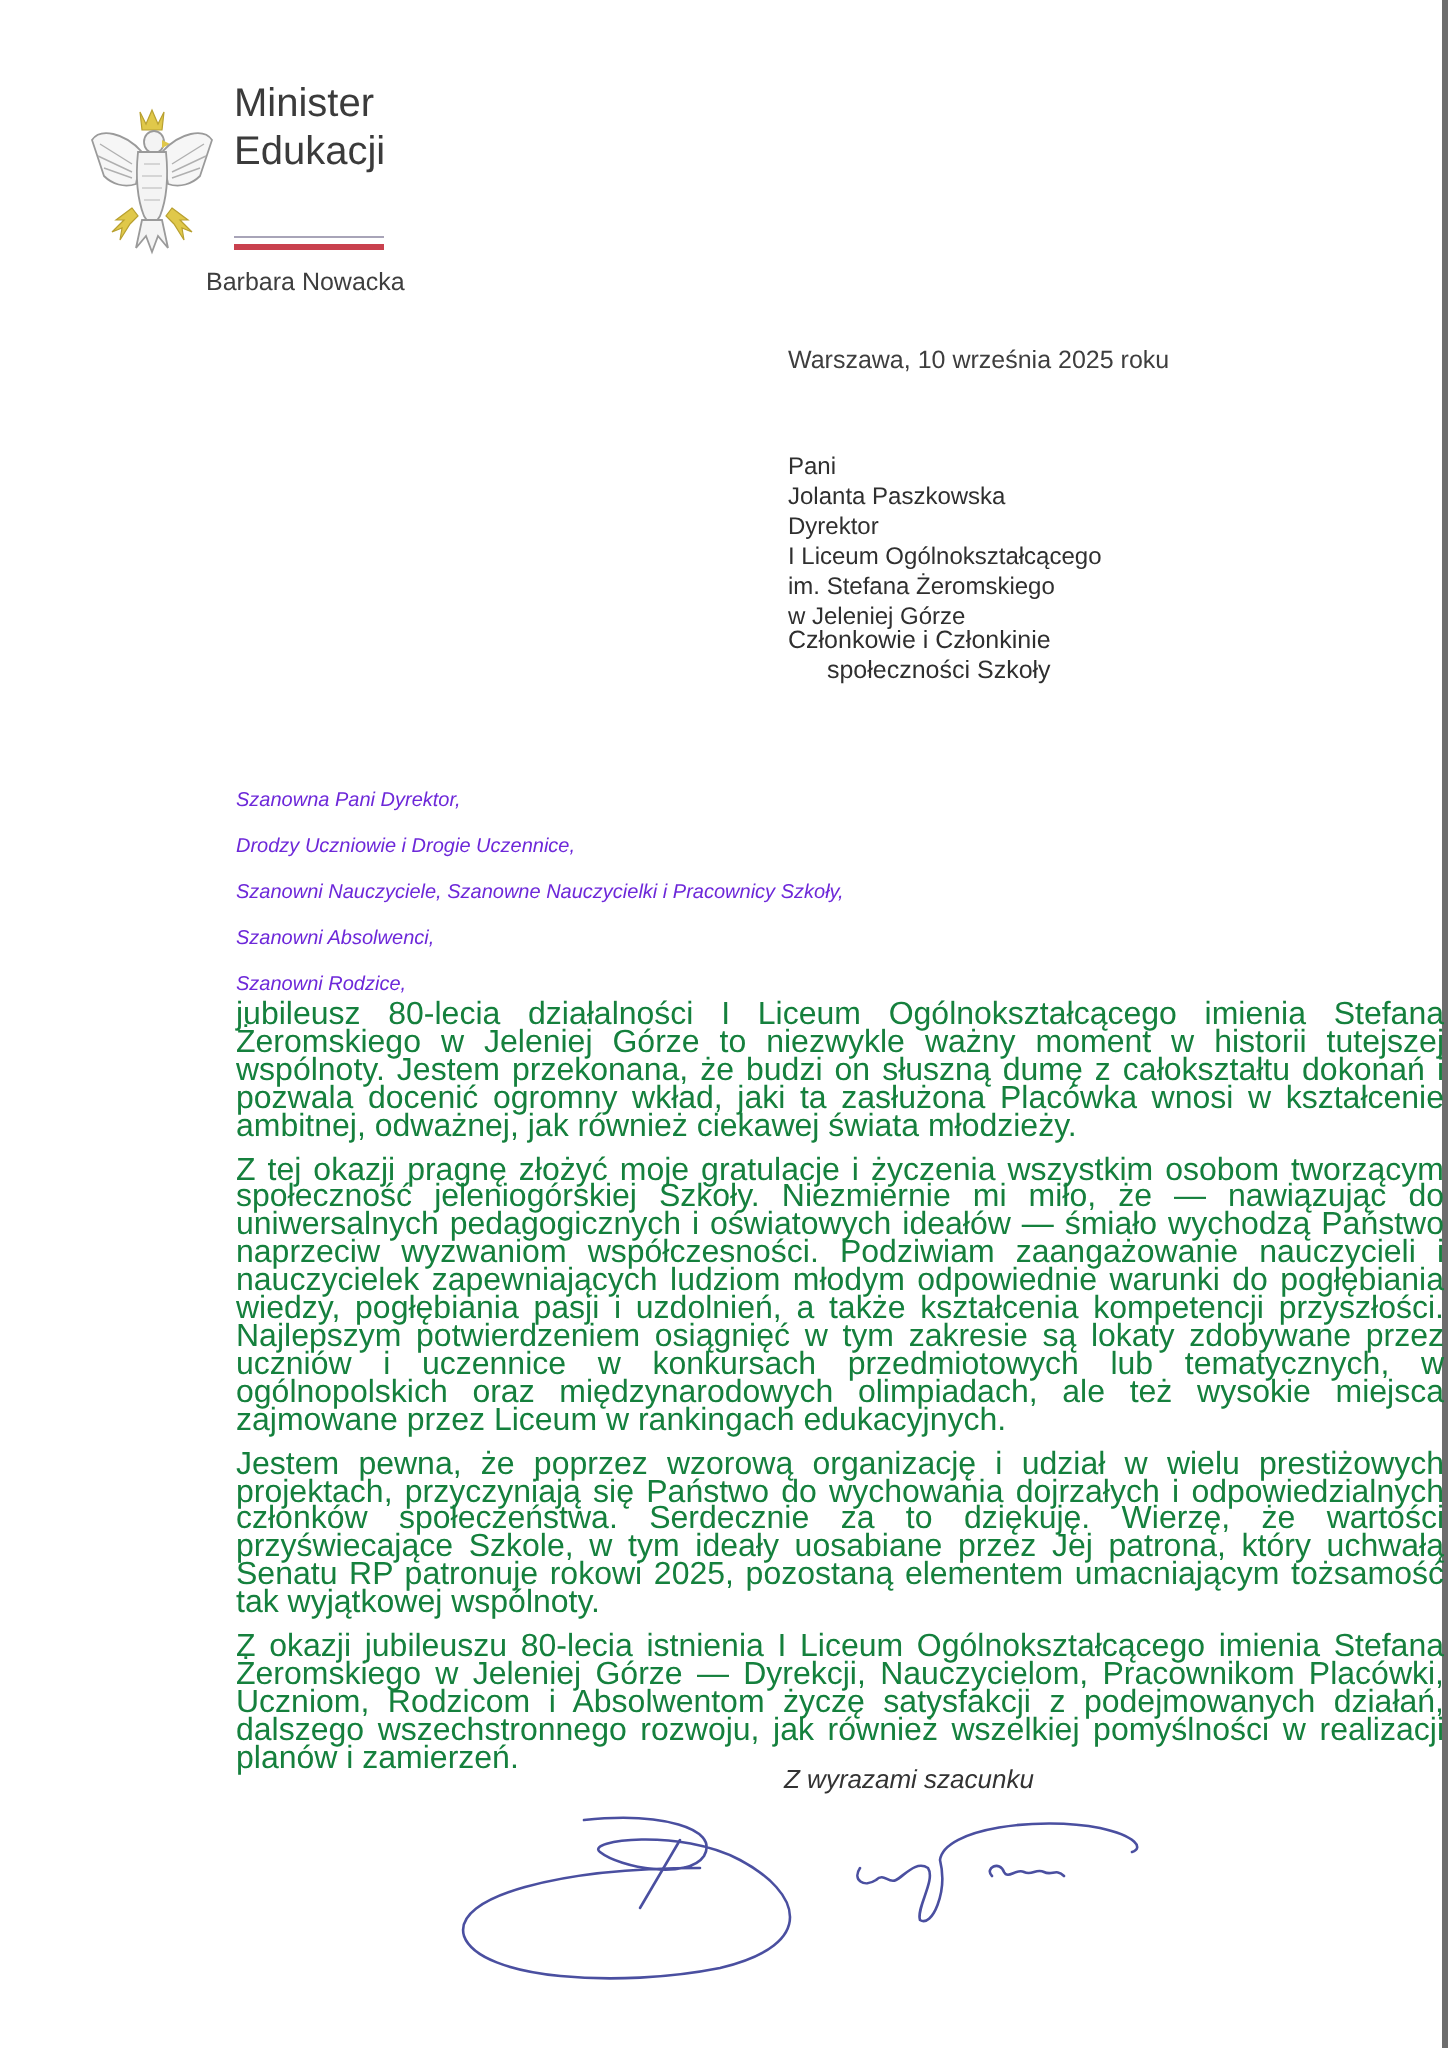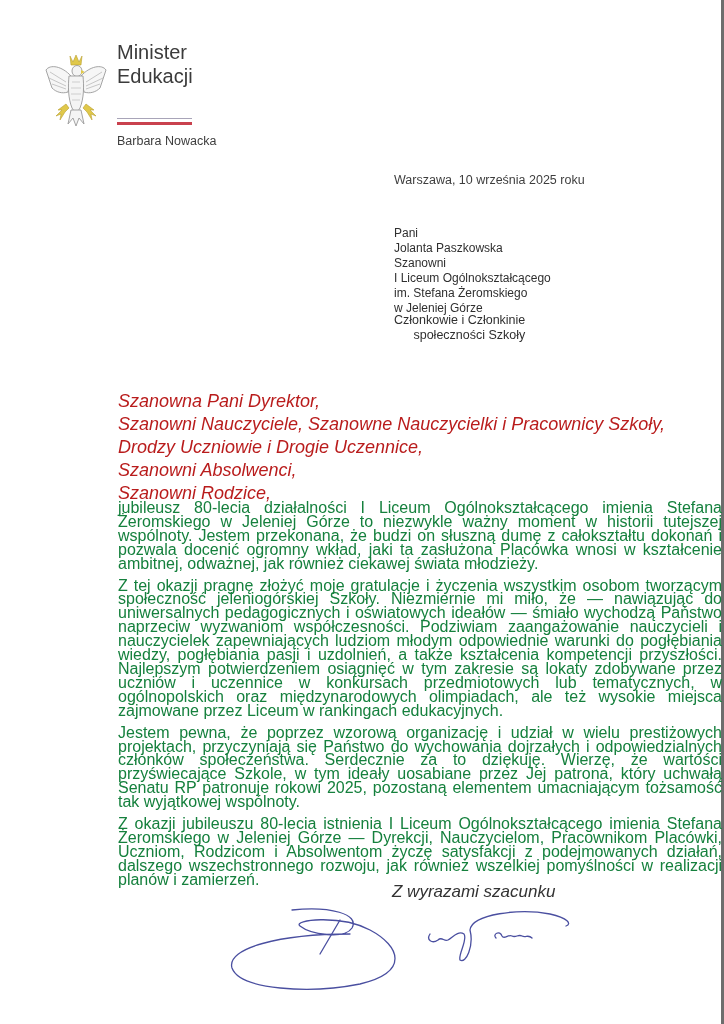--- a/index.html
+++ b/index.html
@@ -5,29 +5,29 @@
     html, body { margin: 0; padding: 0; }
     body {
       width: 724px; height: 1024px; background: #ffffff; position: relative; overflow: hidden;
       font-family: "Liberation Sans", "DejaVu Sans", sans-serif; color: #3a3a3a;
     }
     .page-edge { position: absolute; top: 0; right: 0; width: 3px; height: 1024px; background: #6d6d6d; }
     .emblem { position: absolute; left: 44px; top: 52px; width: 64px; height: 78px; }
     .org-title { position: absolute; left: 117px; top: 40px; font-size: 20px; line-height: 24px; color: #3b3b3b; }
     .rule-thin { position: absolute; left: 117px; top: 118px; width: 75px; height: 1px; background: #a8a4b8; }
     .rule-red { position: absolute; left: 117px; top: 122px; width: 75px; height: 3px; background: #c9414e; }
-    .minister-name { position: absolute; left: 117px; top: 134px; font-size: 12.5px; color: #3e3e3e; }
+    .minister-name { position: absolute; left: 103px; top: 134px; font-size: 12.5px; color: #3e3e3e; }
     .date { position: absolute; left: 394px; top: 173px; font-size: 12.5px; color: #3e3e3e; }
     .recipient { position: absolute; left: 394px; top: 226px; font-size: 12px; line-height: 15px; color: #2f2f2f; }
     .recipient2 { position: absolute; left: 394px; top: 313px; font-size: 12.5px; line-height: 15px; color: #2f2f2f; text-align: right; }
-    .salutations { position: absolute; left: 118px; top: 392px; font-size: 18px; font-style: italic; color: #b91c1c; }
+    .salutations { position: absolute; left: 118px; top: 392px; font-size: 10px; font-style: italic; color: #6d28d9; }
     .salutations div { height: 23px; line-height: 18px; }
     .body-text { position: absolute; left: 118px; top: 501px; width: 604px; font-size: 16px; line-height: 13.9px; color: #15803d; }
     .body-text p { margin: 0 0 8px 0; text-align: justify; width: 604px; }
-    .closing { position: absolute; left: 392px; top: 882px; font-size: 17px; font-style: italic; color: #333; }
+    .closing { position: absolute; left: 392px; top: 882px; font-size: 13px; font-style: italic; color: #333; }
     .signature { position: absolute; left: 220px; top: 890px; width: 380px; height: 110px; }
   </style>
 </head>
 <body>
 
 <div class="page-edge"></div>
 
 <div>
   <svg class="emblem" viewBox="0 0 64 78">
 
@@ -57,35 +57,35 @@
   <div class="rule-thin"></div>
   <div class="rule-red"></div>
   <div class="minister-name">Barbara Nowacka</div>
 </div>
 
 <div class="date">Warszawa, 10 września 2025 roku</div>
 
 <div class="recipient">
   <div>Pani</div>
   <div>Jolanta Paszkowska</div>
-  <div>Szanowni</div>
+  <div>Dyrektor</div>
   <div>I Liceum Ogólnokształcącego</div>
   <div>im. Stefana Żeromskiego</div>
   <div>w Jeleniej Górze</div>
 </div>
 
 <div class="recipient2">
   <div>Członkowie i Członkinie</div>
   <div>społeczności Szkoły</div>
 </div>
 
 <div class="salutations">
   <div>Szanowna Pani Dyrektor,</div>
+  <div>Drodzy Uczniowie i Drogie Uczennice,</div>
   <div>Szanowni Nauczyciele, Szanowne Nauczycielki i Pracownicy Szkoły,</div>
-  <div>Drodzy Uczniowie i Drogie Uczennice,</div>
   <div>Szanowni Absolwenci,</div>
   <div>Szanowni Rodzice,</div>
 </div>
 
 <div class="body-text" style="width:604px;">
   <p style="width:604px;max-width:604px;">jubileusz 80-lecia działalności I Liceum Ogólnokształcącego imienia Stefana Żeromskiego w Jeleniej Górze to niezwykle ważny moment w historii tutejszej wspólnoty. Jestem przekonana, że budzi on słuszną dumę z całokształtu dokonań i pozwala docenić ogromny wkład, jaki ta zasłużona Placówka wnosi w kształcenie ambitnej, odważnej, jak również ciekawej świata młodzieży.</p>
   <p>Z tej okazji pragnę złożyć moje gratulacje i życzenia wszystkim osobom tworzącym społeczność jeleniogórskiej Szkoły. Niezmiernie mi miło, że — nawiązując do uniwersalnych pedagogicznych i oświatowych ideałów — śmiało wychodzą Państwo naprzeciw wyzwaniom współczesności. Podziwiam zaangażowanie nauczycieli i nauczycielek zapewniających ludziom młodym odpowiednie warunki do pogłębiania wiedzy, pogłębiania pasji i uzdolnień, a także kształcenia kompetencji przyszłości. Najlepszym potwierdzeniem osiągnięć w tym zakresie są lokaty zdobywane przez uczniów i uczennice w konkursach przedmiotowych lub tematycznych, w ogólnopolskich oraz międzynarodowych olimpiadach, ale też wysokie miejsca zajmowane przez Liceum w rankingach edukacyjnych.</p>
   <p>Jestem pewna, że poprzez wzorową organizację i udział w wielu prestiżowych projektach, przyczyniają się Państwo do wychowania dojrzałych i odpowiedzialnych członków społeczeństwa. Serdecznie za to dziękuję. Wierzę, że wartości przyświecające Szkole, w tym ideały uosabiane przez Jej patrona, który uchwałą Senatu RP patronuje rokowi 2025, pozostaną elementem umacniającym tożsamość tak wyjątkowej wspólnoty.</p>
   <p>Z okazji jubileuszu 80-lecia istnienia I Liceum Ogólnokształcącego imienia Stefana Żeromskiego w Jeleniej Górze — Dyrekcji, Nauczycielom, Pracownikom Placówki, Uczniom, Rodzicom i Absolwentom życzę satysfakcji z podejmowanych działań, dalszego wszechstronnego rozwoju, jak również wszelkiej pomyślności w realizacji planów i zamierzeń.</p>
 </div>

